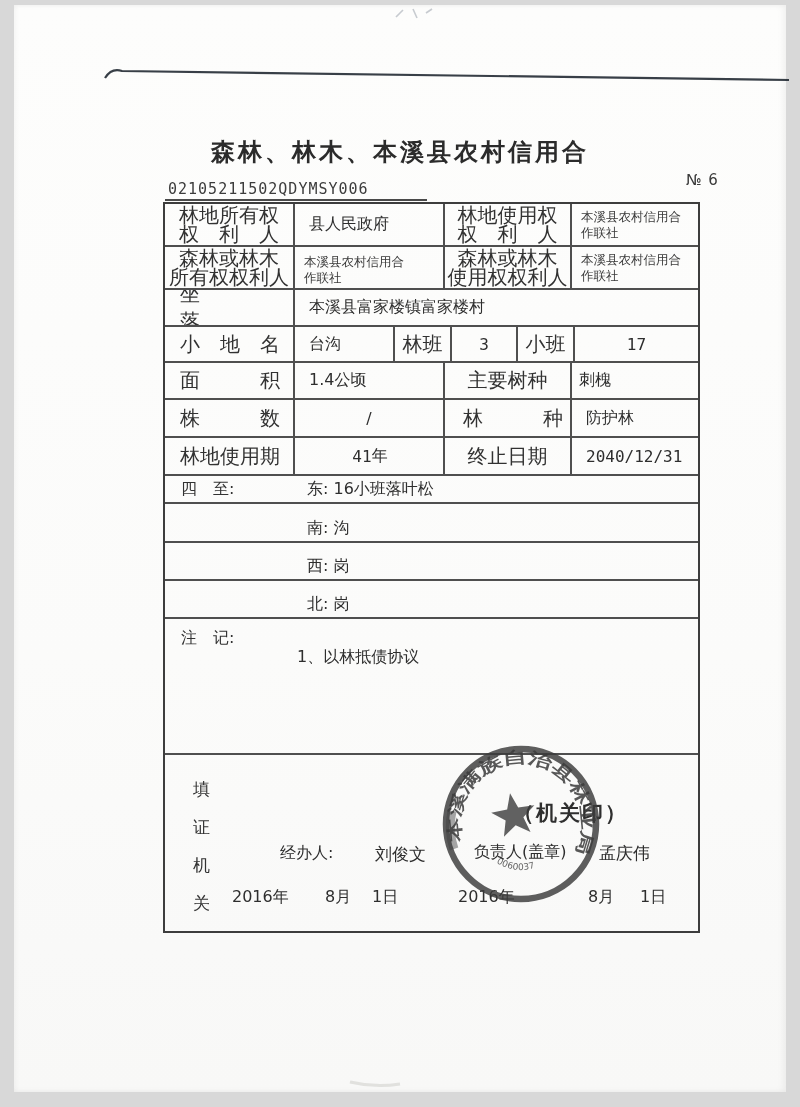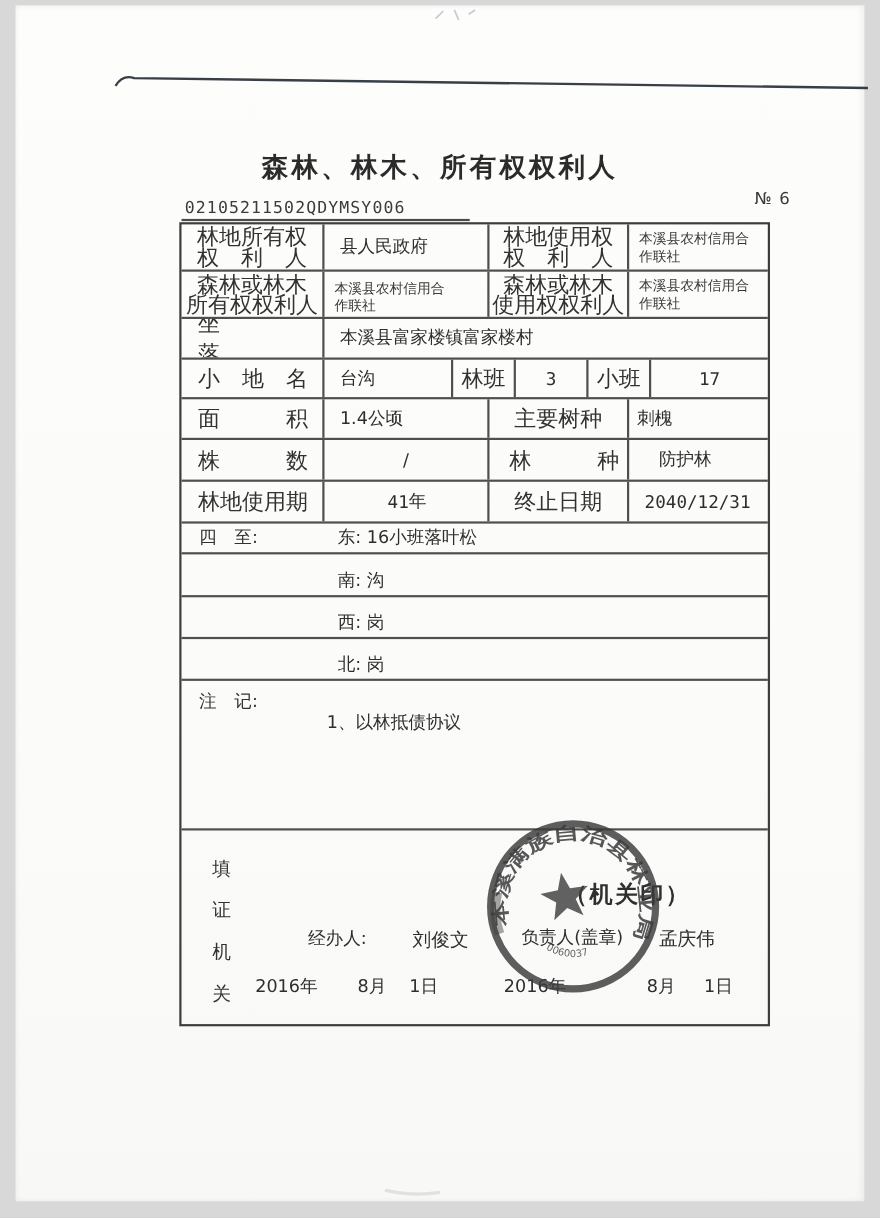--- a/index.html
+++ b/index.html
@@ -37,21 +37,21 @@
      flex-direction:column;justify-content:center;overflow:hidden;}
   .c.last{border-right:none;flex:1 1 auto;}
   .lab{padding-left:15px;font-size:20px;color:#323232;}
   .cen{padding-left:0;text-align:center;}
   .val{font-size:16px;color:#2e2e2e;padding-left:14px;}
   .small{font-size:12.5px;line-height:16px;justify-content:flex-start;padding-top:5px;padding-left:9px;color:#3a3a3a;}
   .l2 .ln{line-height:19px;}
   .split{flex-direction:row;justify-content:space-between;align-items:center;padding:0 22px 0 24px;}
   .mono{font-family:"DejaVu Sans Mono",monospace;}
   .w130{width:130px;} .w140{width:150px;justify-content:center;} .w127{width:127px;}
-  .w117{width:117px;} .w57{width:57px;} .w66{width:66px;}
+  .w117{width:100px;} .w57{width:57px;} .w66{width:66px;}
 
   .rel{position:relative;}
   .blab{position:absolute;left:16px;top:3px;font-size:16px;color:#323232;}
   .bval{position:absolute;left:142px;bottom:2px;font-size:16px;color:#2e2e2e;}
   .nlab{position:absolute;left:16px;top:9px;font-size:16px;color:#323232;}
   .nval{position:absolute;left:132px;top:28px;font-size:16px;color:#2e2e2e;}
 
   
   .vlab{position:absolute;left:28px;top:23px;display:flex;flex-direction:column;gap:15px;
         font-size:17px;color:#323232;}
@@ -68,21 +68,21 @@
 
 <div class="scan">
   <div class="paper"></div>
 
   <svg class="abs artifacts" viewBox="0 0 800 1107">
     <path d="M 105,78 C 110,70 116,69 122,71 L 789,80" fill="none" stroke="#222a33" stroke-width="2.2" opacity="0.9"></path>
     <path d="M 396,17 l 7,-7 M 413,9 l 4,9 M 426,13 l 6,-4" fill="none" stroke="#9aa2ab" stroke-width="1.6" opacity="0.55"></path>
     <path d="M 350,1082 q 25,6 50,2" fill="none" stroke="#c9c9c6" stroke-width="3" opacity="0.5"></path>
   </svg>
 
-  <div class="abs title">森林、林木、所有权权利人</div>
+  <div class="abs title">森林、林木、本溪县农村信用合</div>
   <div class="abs sheet-no">№ 6</div>
   <div class="abs serial">02105211502QDYMSY006</div>
   <div class="abs serial-line"></div>
 
   <div class="abs ftable">
 
     <div class="row" style="height:43px">
       <div class="c w130 lab cen l2">
         <div class="ln">林地所有权</div>
         <div class="ln">权　利　人</div>
@@ -167,21 +167,21 @@
     <div class="row" style="height:38px">
       <div class="c w130 lab">
         <div>株　　　数</div>
       </div>
       <div class="c w140 val cen" style="padding-left:0">
         <div>/</div>
       </div>
       <div class="c w127 lab" style="padding-left:18px">
         <div>林　　　种</div>
       </div>
-      <div class="c last val" style="padding-left:27px">
+      <div class="c last val" style="padding-left:14px">
         <div>防护林</div>
       </div>
     </div>
 
     <div class="row" style="height:38px">
       <div class="c w130 lab">
         <div>林地使用期</div>
       </div>
       <div class="c w140 val split">
         <span class="mono">41</span>

